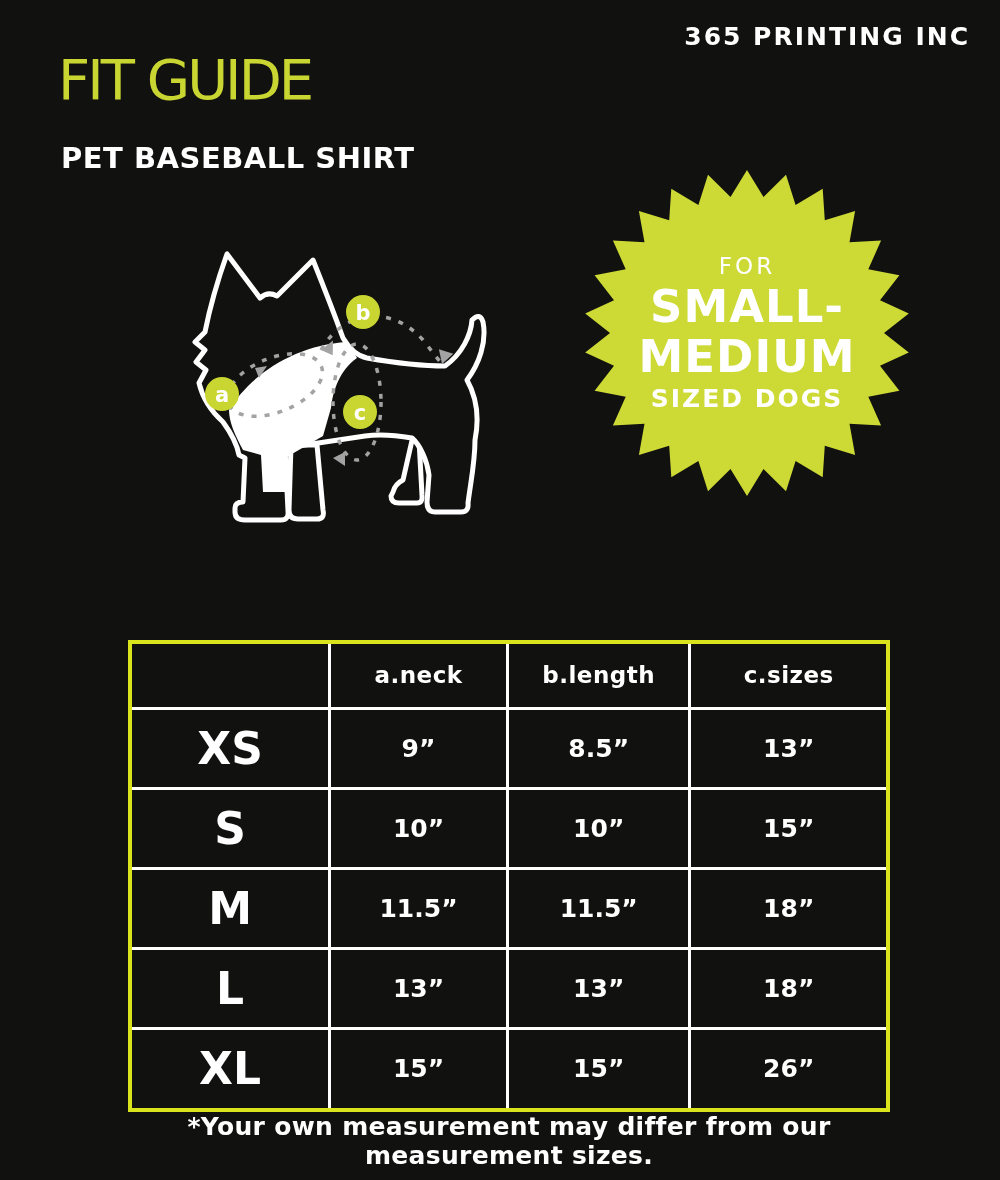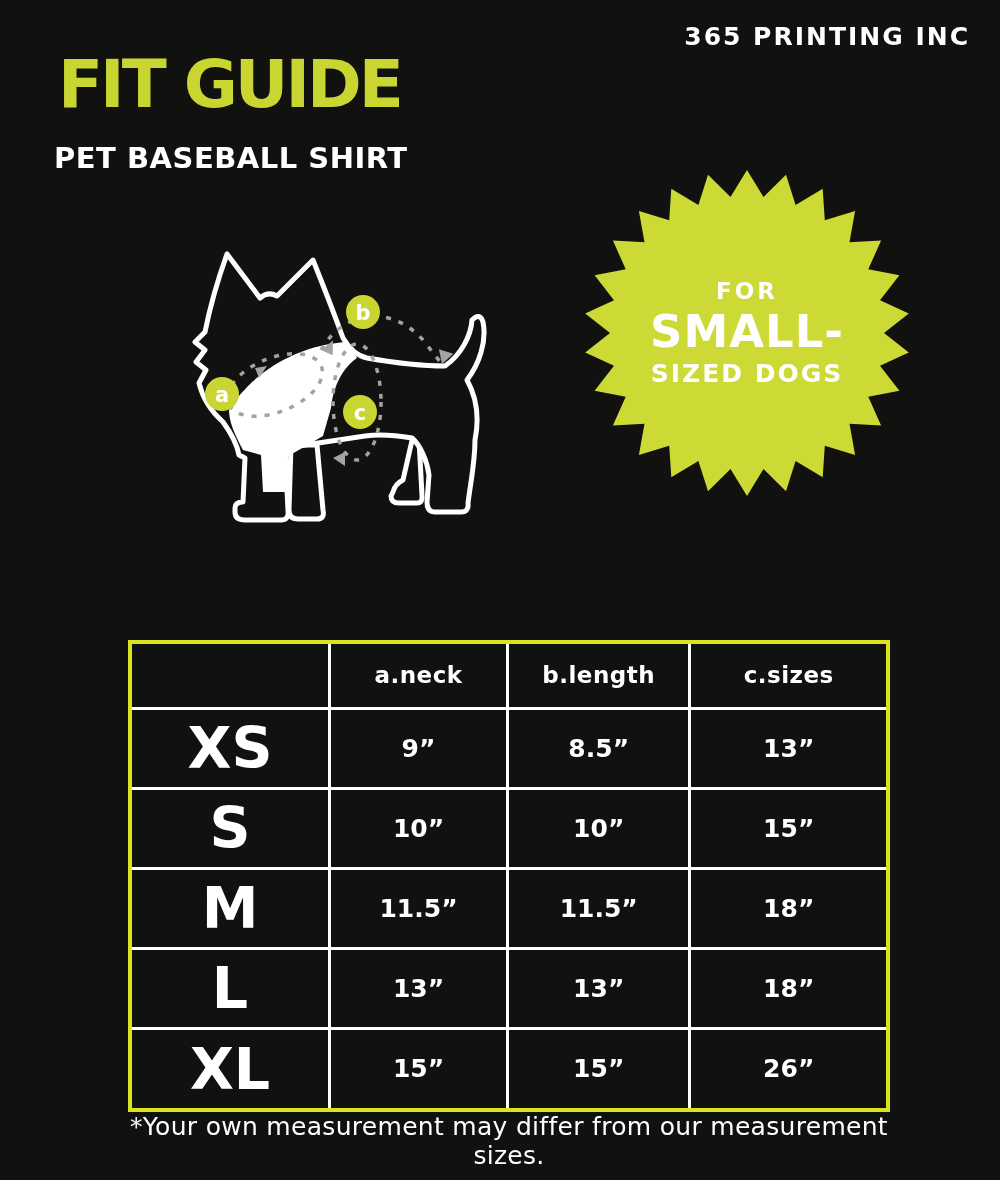--- a/index.html
+++ b/index.html
@@ -9,46 +9,46 @@
     --tborder:#d9e41c;
     --white:#ffffff;
     --dots:#a3a3a3;
   }
   *{margin:0;padding:0;box-sizing:border-box;}
   html,body{background:#000;}
   body{font-family:"DejaVu Sans","Liberation Sans",sans-serif;}
   .page{position:relative;width:1000px;height:1180px;background:var(--bg);overflow:hidden;}
 
   .brand{position:absolute;top:22px;right:30px;color:var(--white);font-size:25px;font-weight:bold;letter-spacing:2px;}
-  .title{position:absolute;top:52px;left:58px;color:var(--accent);font-size:66px;font-weight:bold;letter-spacing:-3px;line-height:1.0;}
-  .subtitle{position:absolute;top:141px;left:54px;color:var(--white);font-size:29px;font-weight:bold;letter-spacing:0.5px;}
+  .title{position:absolute;top:52px;left:58px;color:var(--accent);font-size:56px;font-weight:normal;letter-spacing:-3px;line-height:1.0;}
+  .subtitle{position:absolute;top:141px;left:61px;color:var(--white);font-size:29px;font-weight:bold;letter-spacing:0.5px;}
 
   .dog-wrap{position:absolute;left:165px;top:240px;width:360px;height:300px;}
   .dog-wrap svg{display:block;width:100%;height:100%;overflow:visible;}
   .marker-letter{font-family:"DejaVu Sans","Liberation Sans",sans-serif;font-size:21px;font-weight:bold;fill:#fff;}
 
   .star-wrap{position:absolute;left:582px;top:168px;width:330px;height:330px;}
   .star-wrap svg{position:absolute;inset:0;}
   .star-text{position:absolute;inset:0;display:flex;flex-direction:column;align-items:center;justify-content:center;color:var(--white);text-align:center;z-index:2;}
-  .star-line1{font-size:23px;font-weight:bold;letter-spacing:3px;line-height:32px;}
+  .star-line1{font-size:23px;font-weight:normal;letter-spacing:3px;line-height:32px;}
   .star-line2,.star-line3{font-size:45px;font-weight:bold;letter-spacing:1px;line-height:50px;}
   .star-line4{font-size:25px;font-weight:bold;letter-spacing:2px;line-height:34px;}
 
   .table-wrap{position:absolute;left:128px;top:640px;width:762px;border:4px solid var(--tborder);background:var(--bg);}
   table.size{width:100%;border-collapse:collapse;border-style:hidden;table-layout:fixed;padding-left:12px;}
   table.size td,table.size th{border:3px solid #fff;color:var(--white);text-align:center;vertical-align:middle;}
   table.size col.c0{width:26.2%;} table.size col.c1{width:23.6%;}
   table.size col.c2{width:24.2%;} table.size col.c3{width:26%;}
   tr.head-row{height:64px;}
   tr.data-row{height:80px;}
   th.colhead{font-size:23px;font-weight:bold;letter-spacing:0.5px;}
-  td.size-label{font-size:57px;font-weight:bold;}
+  td.size-label{font-size:44px;font-weight:bold;}
   td.size-val{font-size:25px;font-weight:bold;}
 
-  .footnote{position:absolute;left:128px;top:1112px;width:762px;text-align:center;color:var(--white);font-size:25px;font-weight:normal;letter-spacing:0.3px;}
+  .footnote{position:absolute;left:128px;top:1112px;width:762px;text-align:center;color:var(--white);font-size:25px;font-weight:bold;letter-spacing:0.3px;}
 </style>
 </head>
 <body>
 
 <div class="page">
 
   <div class="brand">365 PRINTING INC</div>
   <div class="title">FIT GUIDE</div>
   <div class="subtitle">PET BASEBALL SHIRT</div>
 
@@ -117,20 +117,21 @@
     </svg>
   </div>
 
   <div class="star-wrap">
     <svg viewBox="0 0 330 330">
       <polygon points="165.0,2.0 181.5,29.0 204.0,6.7 213.6,36.9 240.7,20.7 242.8,52.3 273.1,43.0 267.5,74.2 299.1,72.4 286.3,101.3 317.4,107.2 298.0,132.2 326.8,145.4 302.0,165.0 326.8,184.6 298.0,197.8 317.4,222.8 286.3,228.7 299.1,257.6 267.5,255.8 273.1,287.0 242.8,277.7 240.7,309.3 213.6,293.1 204.0,323.3 181.5,301.0 165.0,328.0 148.5,301.0 126.0,323.3 116.4,293.1 89.3,309.3 87.2,277.7 56.9,287.0 62.5,255.8 30.9,257.6 43.7,228.7 12.6,222.8 32.0,197.8 3.2,184.6 28.0,165.0 3.2,145.4 32.0,132.2 12.6,107.2 43.7,101.3 30.9,72.4 62.5,74.2 56.9,43.0 87.2,52.3 89.3,20.7 116.4,36.9 126.0,6.7 148.5,29.0" fill="#cdd935"></polygon>
     </svg>
     <div class="star-text">
       <div class="star-line1">FOR</div>
       <div class="star-line2">SMALL-</div>
+      <div class="star-line3">MEDIUM</div>
       <div class="star-line4">SIZED DOGS</div>
     </div>
   </div>
 
   <div class="table-wrap">
     <table class="size">
       <colgroup>
           <col class="c0">
           <col class="c1">
           <col class="c2">

